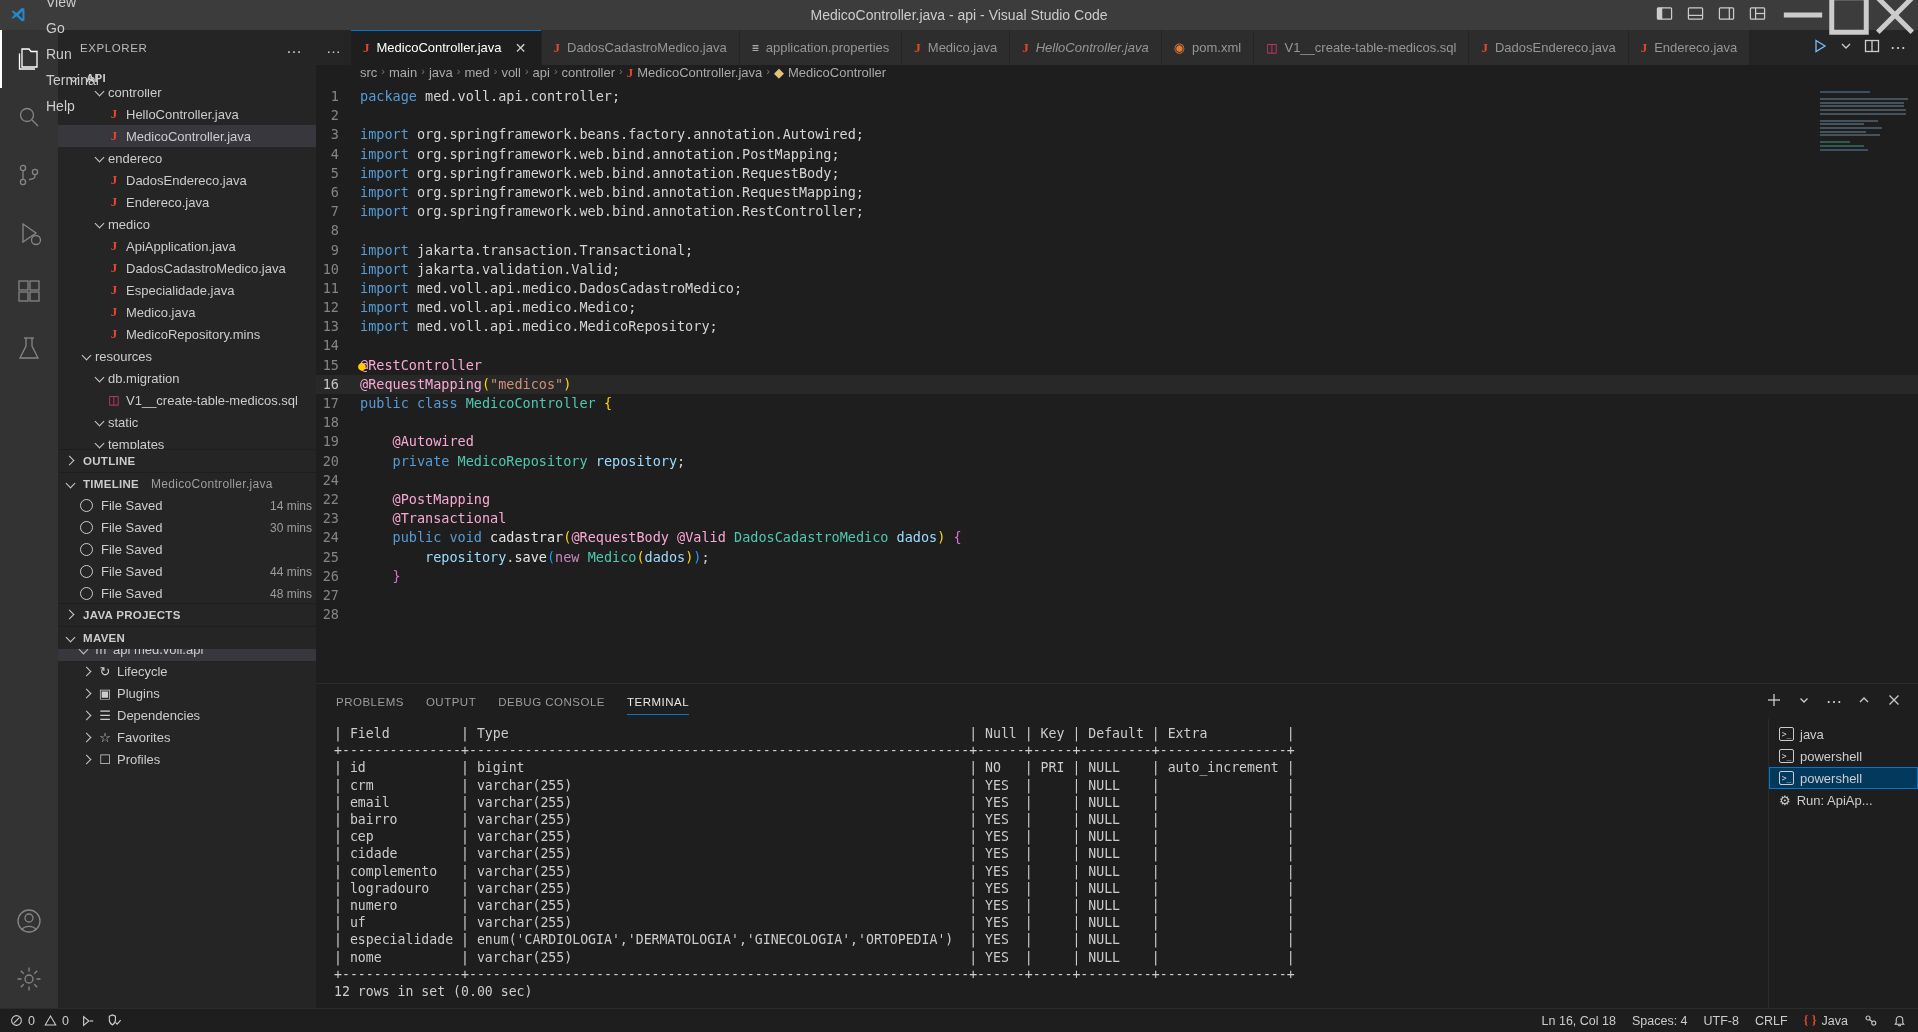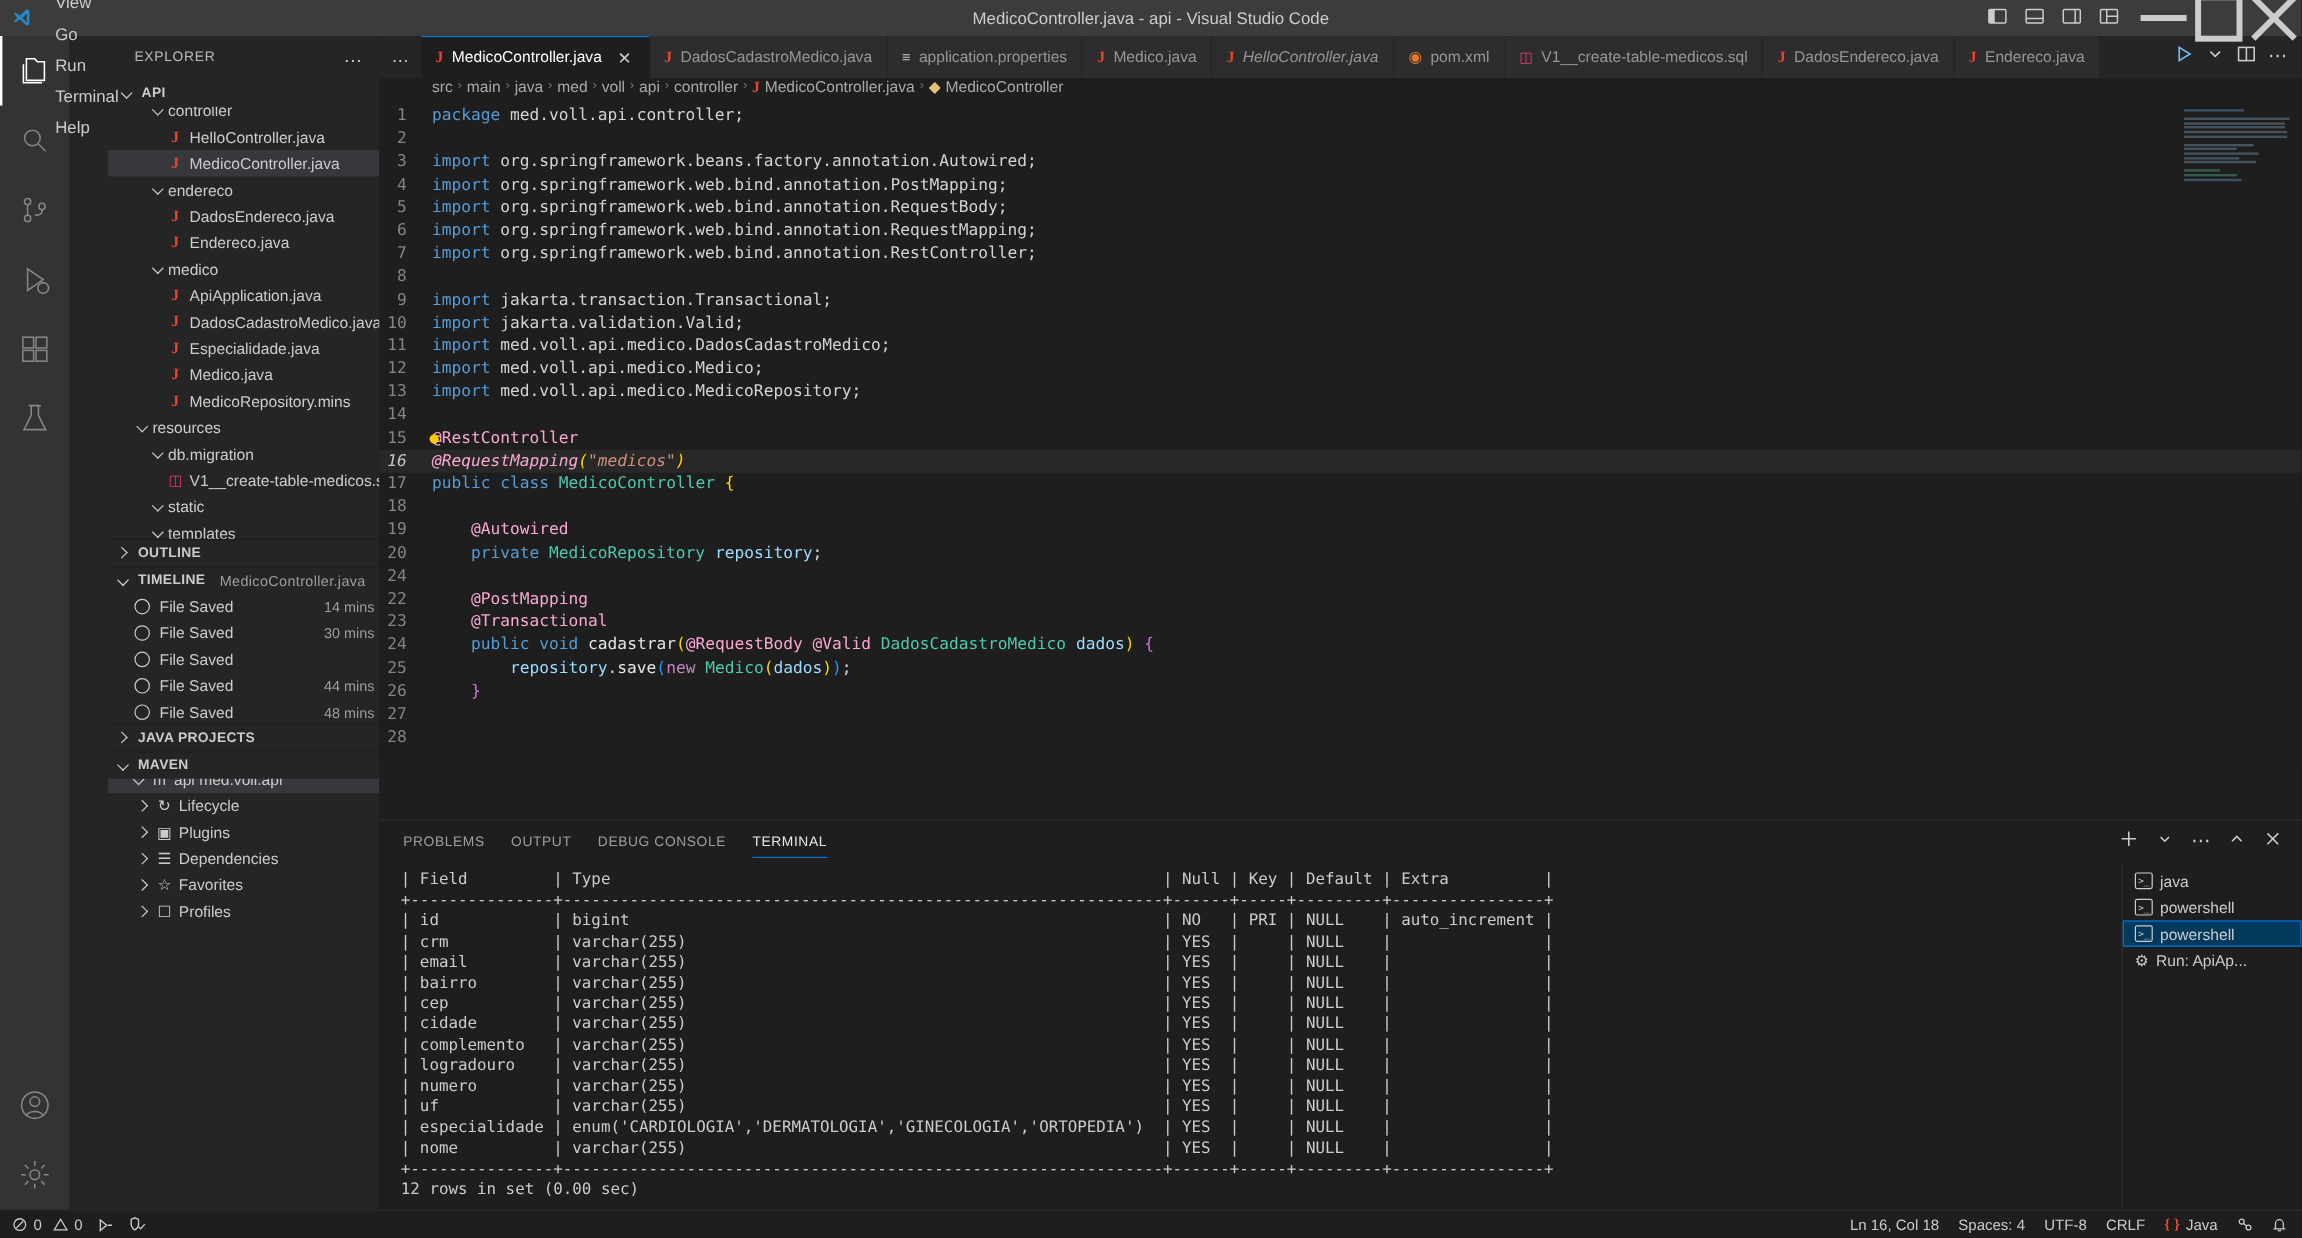--- a/index.html
+++ b/index.html
@@ -29,21 +29,21 @@
      align-items:center; flex:0 0 58px; }
   .abitem { width:58px; height:58px; display:flex; align-items:center; justify-content:center;
      position:relative; color:#868686; }
   .abitem.active { color:#ffffff; }
   .abitem.active::before { content:""; position:absolute; left:0; top:0; bottom:0; width:2px; background:#ffffff; }
   .abitem svg { width:28px; height:28px; }
   .abspacer { flex:1; }
 
   
   .sidebar { width:258px; flex:0 0 258px; background:#252526; display:flex; flex-direction:column;
-     min-height:0;padding-left:32px; }
+     min-height:0; }
   .sbhead { height:36px; display:flex; align-items:center; padding:0 8px 0 22px; flex:0 0 36px; }
   .sbhead .t { font-size:11.5px; letter-spacing:.6px; color:#bbbbbb; text-transform:uppercase; }
   .sbhead .dots { margin-left:auto; color:#cccccc; font-size:16px; padding:0 6px; }
   .section-head { height:23px; display:flex; align-items:center; gap:4px; padding-left:5px;
      font-size:11.5px; font-weight:bold; letter-spacing:.3px; color:#cccccc; flex:0 0 23px;
      border-top:1px solid #1e1e1e; }
   .chev { width:16px; height:16px; display:inline-block; position:relative; flex:0 0 16px; }
   .chev::before { content:""; position:absolute; left:4px; top:4px; width:6px; height:6px;
      border-right:1.4px solid #cccccc; border-bottom:1.4px solid #cccccc; transform:rotate(45deg); }
   .chev.right::before { left:3px; top:4px; transform:rotate(-45deg); }
@@ -73,21 +73,21 @@
   .tab .x { margin-left:4px; color:#cccccc; font-size:14px; width:16px; text-align:center; }
   .tab.italic .lbl { font-style:italic; }
   .tabactions { display:flex; align-items:center; gap:10px; padding:0 12px; background:#252526; }
   .tabactions svg { width:16px; height:16px; }
   .breadcrumb { height:22px; display:flex; align-items:flex-start; padding-left:44px; gap:4px;
      font-size:13px; color:#a9a9a9; flex:0 0 22px; }
   .bcsep { color:#777; font-size:11px; }
   .code { flex:1; position:relative; overflow:hidden; font-family:"DejaVu Sans Mono", monospace;
      font-size:13.5px; line-height:19.2px; }
   .cline { display:flex; height:19.2px; align-items:center; white-space:pre; }
-  .cline.cur { background:#282828;font-style:italic; }
+  .cline.cur { background:#282828; }
   .ln { width:44px; text-align:right; padding-right:21px; color:#858585; flex:0 0 44px;
      font-size:13.5px; }
   .cur .ln { color:#c6c6c6; }
   .ctext { flex:1; }
   .minimap { position:absolute; right:6px; top:4px; width:92px; height:110px; opacity:.65; }
   .mm-line { height:2px; margin-bottom:1.6px; }
   .kw { color:#569cd6; } .kw2 { color:#c586c0; } .typ { color:#4ec9b0; }
   .str { color:#ce9178; } .ann { color:#f9a8d4; } .var { color:#9cdcfe; }
   .pl { color:#ffd700; } .pl2 { color:#da70d6; } .pl3 { color:#179fff; }
   .pln { color:#d4d4d4; } .meth { color:#e5e5e5; }

